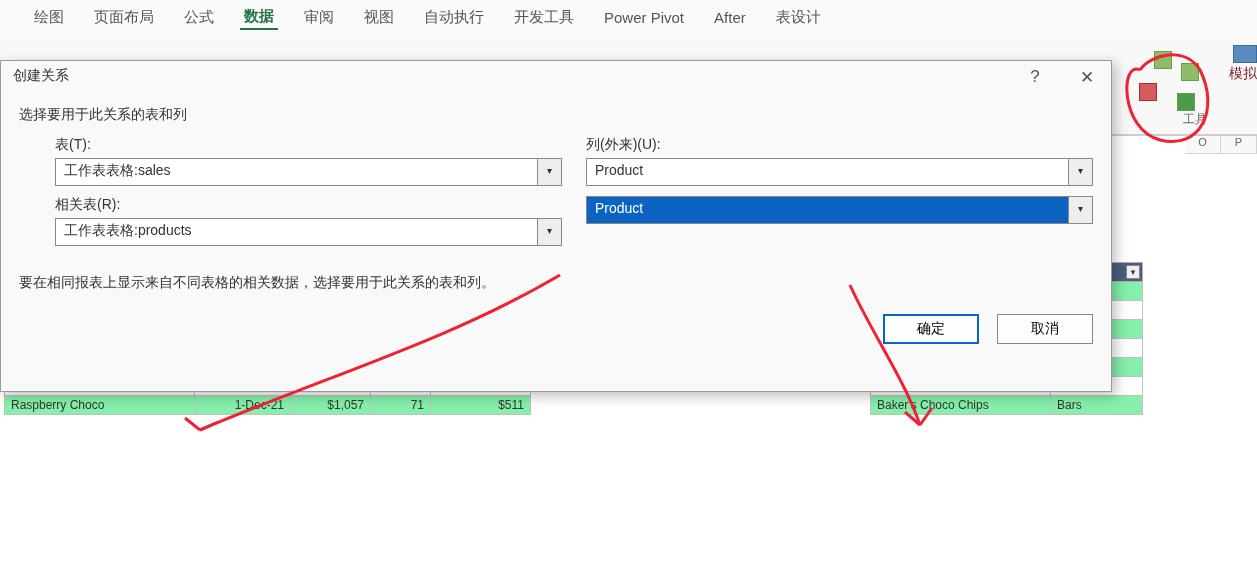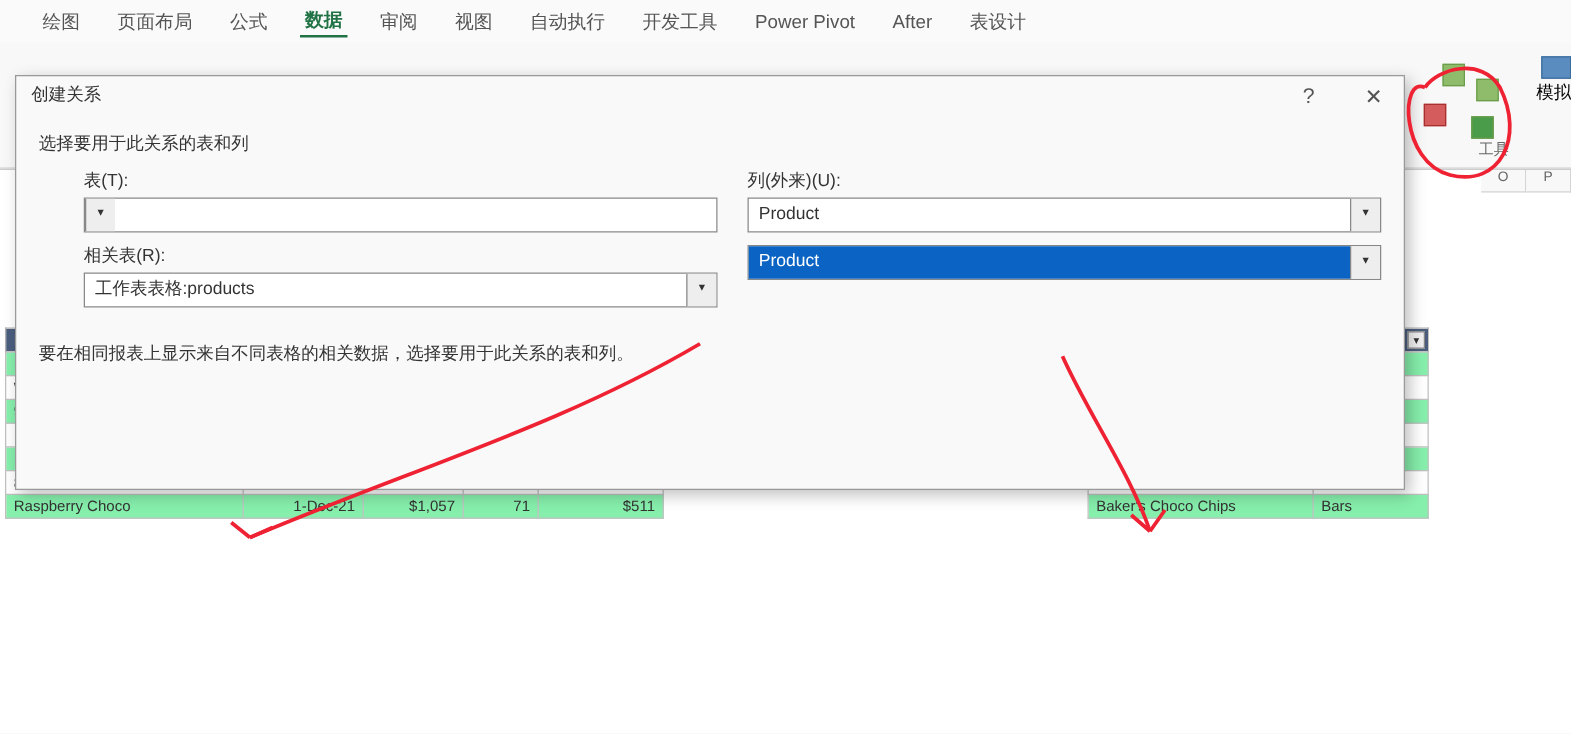--- a/index.html
+++ b/index.html
@@ -31,21 +31,21 @@
       border-bottom: 1px solid #ccc;
       position: relative;
     }
     .ribbon-right-label {
       position: absolute;
       right: 50px;
       bottom: 6px;
       font-size: 12px;
       color: #666;
     }
-    .simulate-label { position: absolute; right: 0px; top: 30px; font-size: 14px; color: #000000; text-align: center; }
+    .simulate-label { position: absolute; right: 0px; top: 30px; font-size: 14px; color: #7f1d1d; text-align: center; }
     .tool-icon {
       position: absolute;
       width: 18px; height: 18px;
       background: #8fbc6b;
       border: 1px solid #6a9c4a;
     }
     .tool-icon.a { right: 85px; top: 16px; }
     .tool-icon.b { right: 58px; top: 28px; }
     .tool-icon.c { right: 100px; top: 48px; background: #d45c5c; border-color: #a83030; }
     .tool-icon.d { right: 62px; top: 58px; background: #4a9c4a; }
@@ -82,21 +82,21 @@
     .sales th.prod { width: 190px; }
     .sales th.date { width: 96px; text-align: right;}
     .sales th.num { width: 80px; text-align: right;}
     .sales th.num2 { width: 60px; text-align: right;}
     .sales th.num3 { width: 100px; text-align: right;}
     .prods { left: 870px; top: 126px; }
     .prods th.prod { width: 180px; }
     .prods th.cat { width: 92px; }
     .dialog {
       position: absolute;
-      left: 12px; top: 60px;
+      left: 0; top: 60px;
       width: 1112px; height: 332px;
       background: #f9f9f9;
       border: 1px solid #999;
       box-shadow: 4px 4px 12px rgba(0,0,0,0.25);
       z-index: 100;
     }
     .dlg-title {
       display: flex; justify-content: space-between;
       padding: 6px 12px; font-size: 14px;
     }
@@ -263,20 +263,21 @@
       <span>?</span>
       <span>✕</span>
     </span>
   </div>
   <div class="dlg-body">
     <div class="desc">选择要用于此关系的表和列</div>
     <div class="field-row">
       <div class="field-col">
         <label>表(T):</label>
         <div class="combo">
+          <span class="val">工作表表格:sales</span>
           <span class="drop">▾</span>
         </div>
       </div>
       <div class="field-col">
         <label>列(外来)(U):</label>
         <div class="combo">
           <span class="val">Product</span>
           <span class="drop">▾</span>
         </div>
       </div>
@@ -291,20 +292,24 @@
       </div>
       <div class="field-col">
         <div class="combo sel">
           <span class="val">Product</span>
           <span class="drop">▾</span>
         </div>
       </div>
     </div>
     <div class="dlg-note">要在相同报表上显示来自不同表格的相关数据，选择要用于此关系的表和列。</div>
   </div>
+  <div class="dlg-buttons">
+    <button class="dlg-btn primary">确定</button>
+    <button class="dlg-btn">取消</button>
+  </div>
 </div>
 
 <div class="annot" style="left:0;top:0;width:1257px;height:587px;">
   <svg width="1257" height="587">
 
     <path d="M 1140 70 C 1120 60, 1120 130, 1160 140 C 1200 150, 1220 110, 1200 70 C 1185 45, 1150 55, 1140 70" stroke="#e23" stroke-width="3" fill="none"></path>
 
     <path d="M 560 275 C 450 340, 330 375, 200 430" stroke="#e23" stroke-width="3" fill="none"></path>
     <path d="M 200 430 L 185 418 M 200 430 L 218 422" stroke="#e23" stroke-width="3" fill="none"></path>
 

